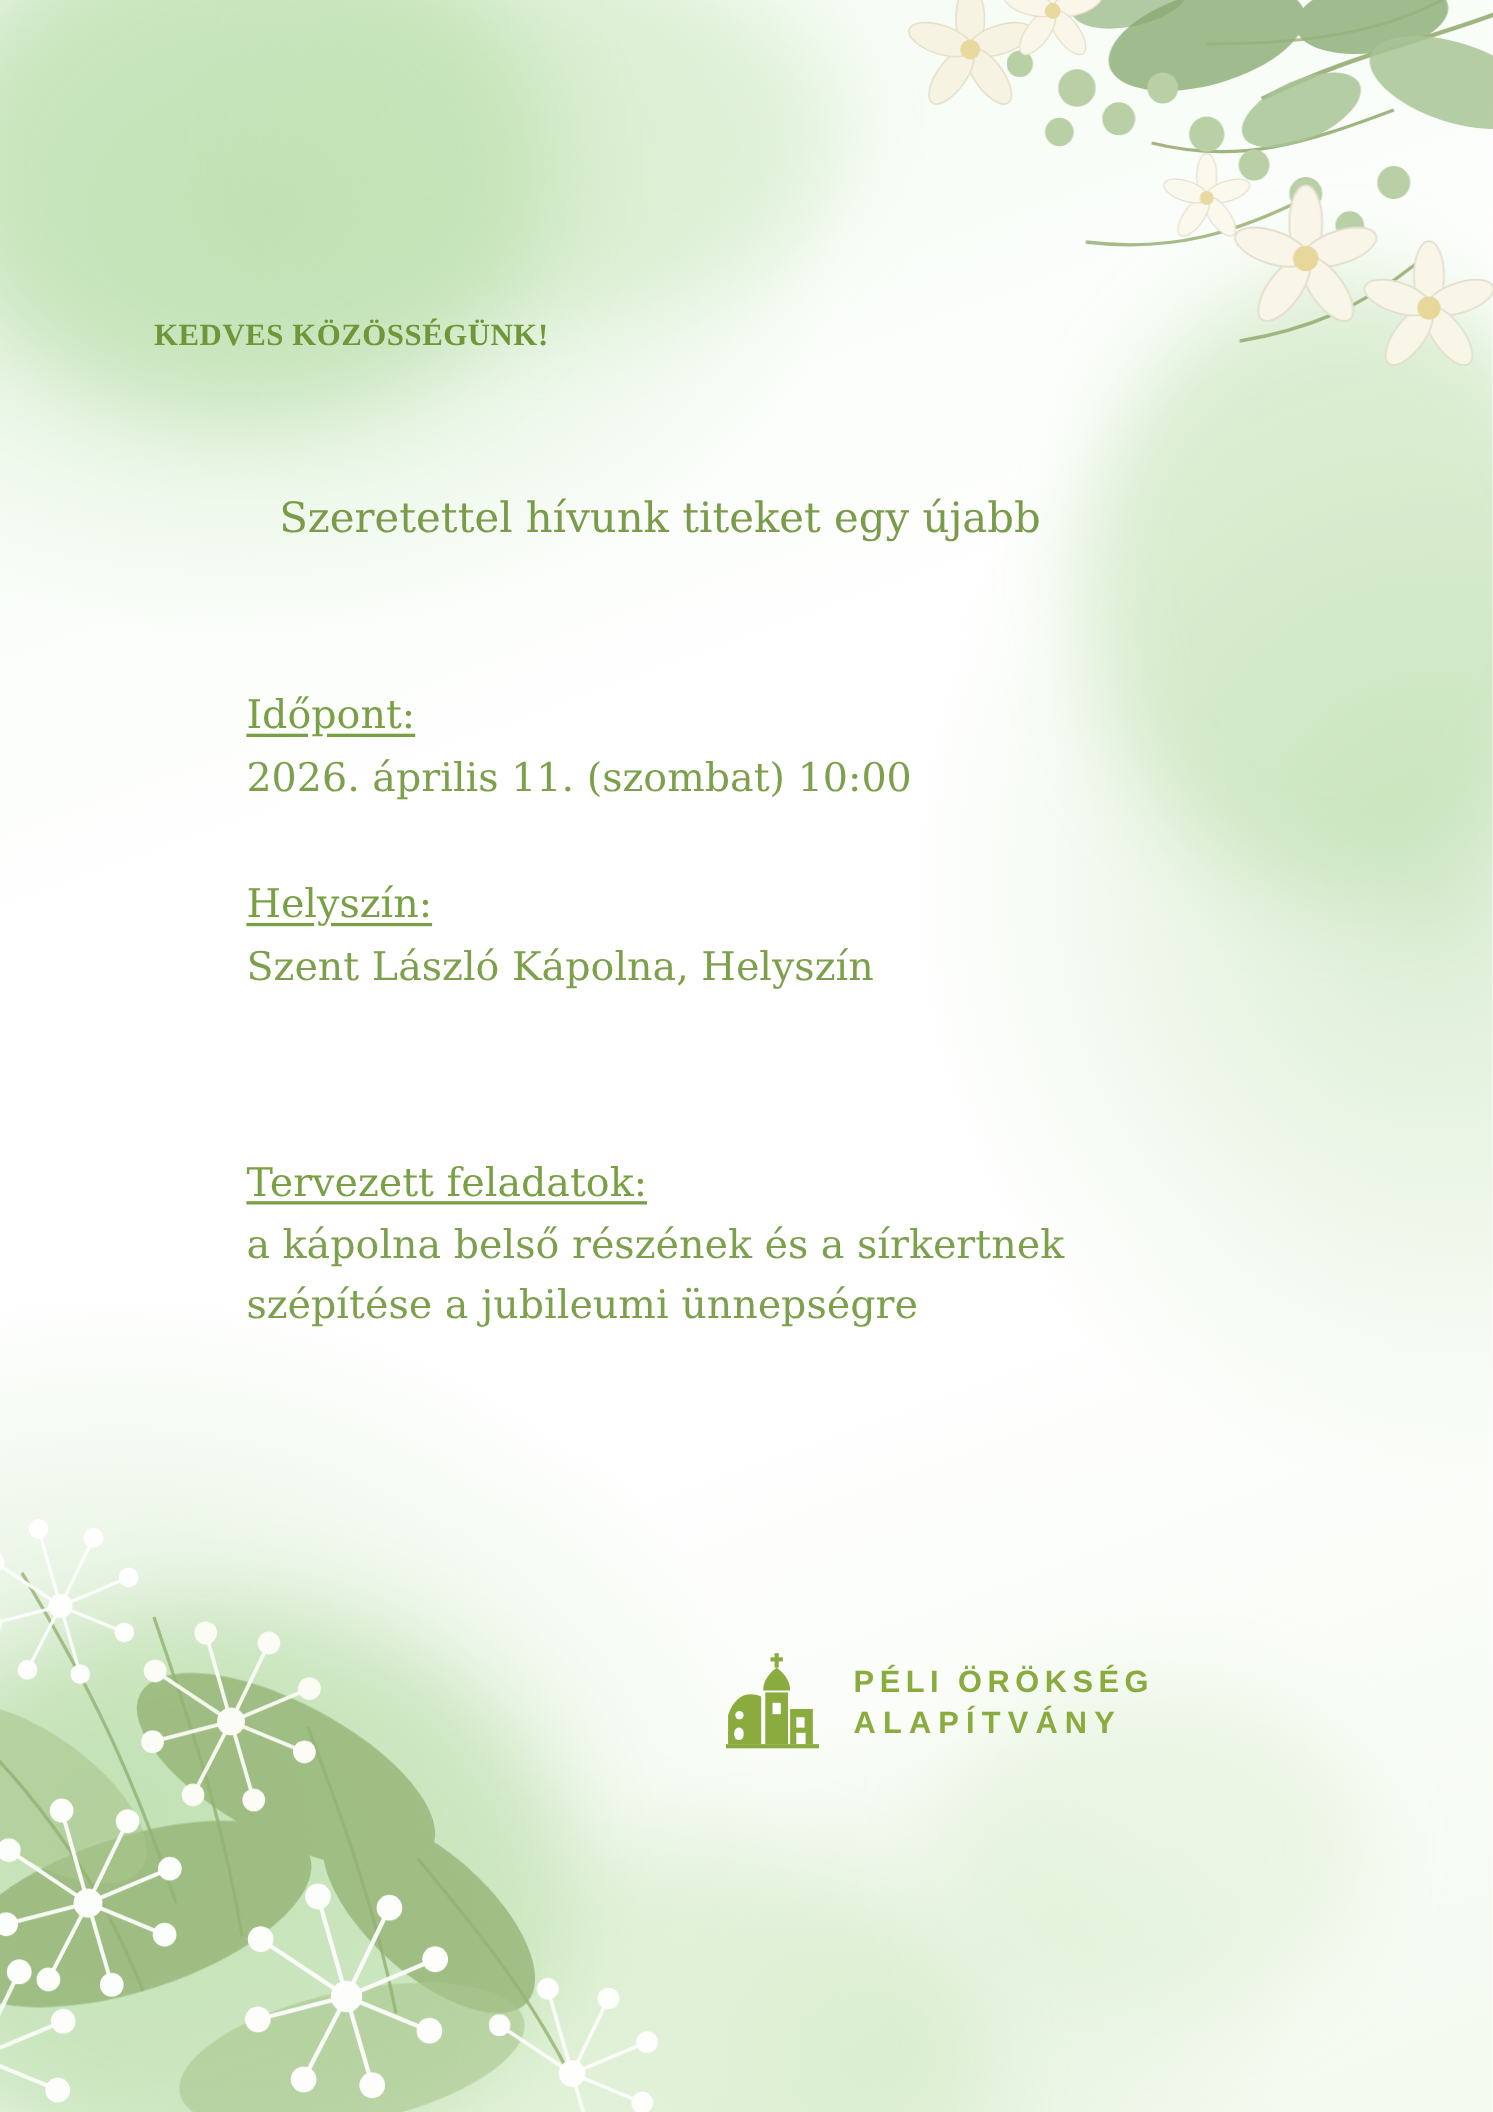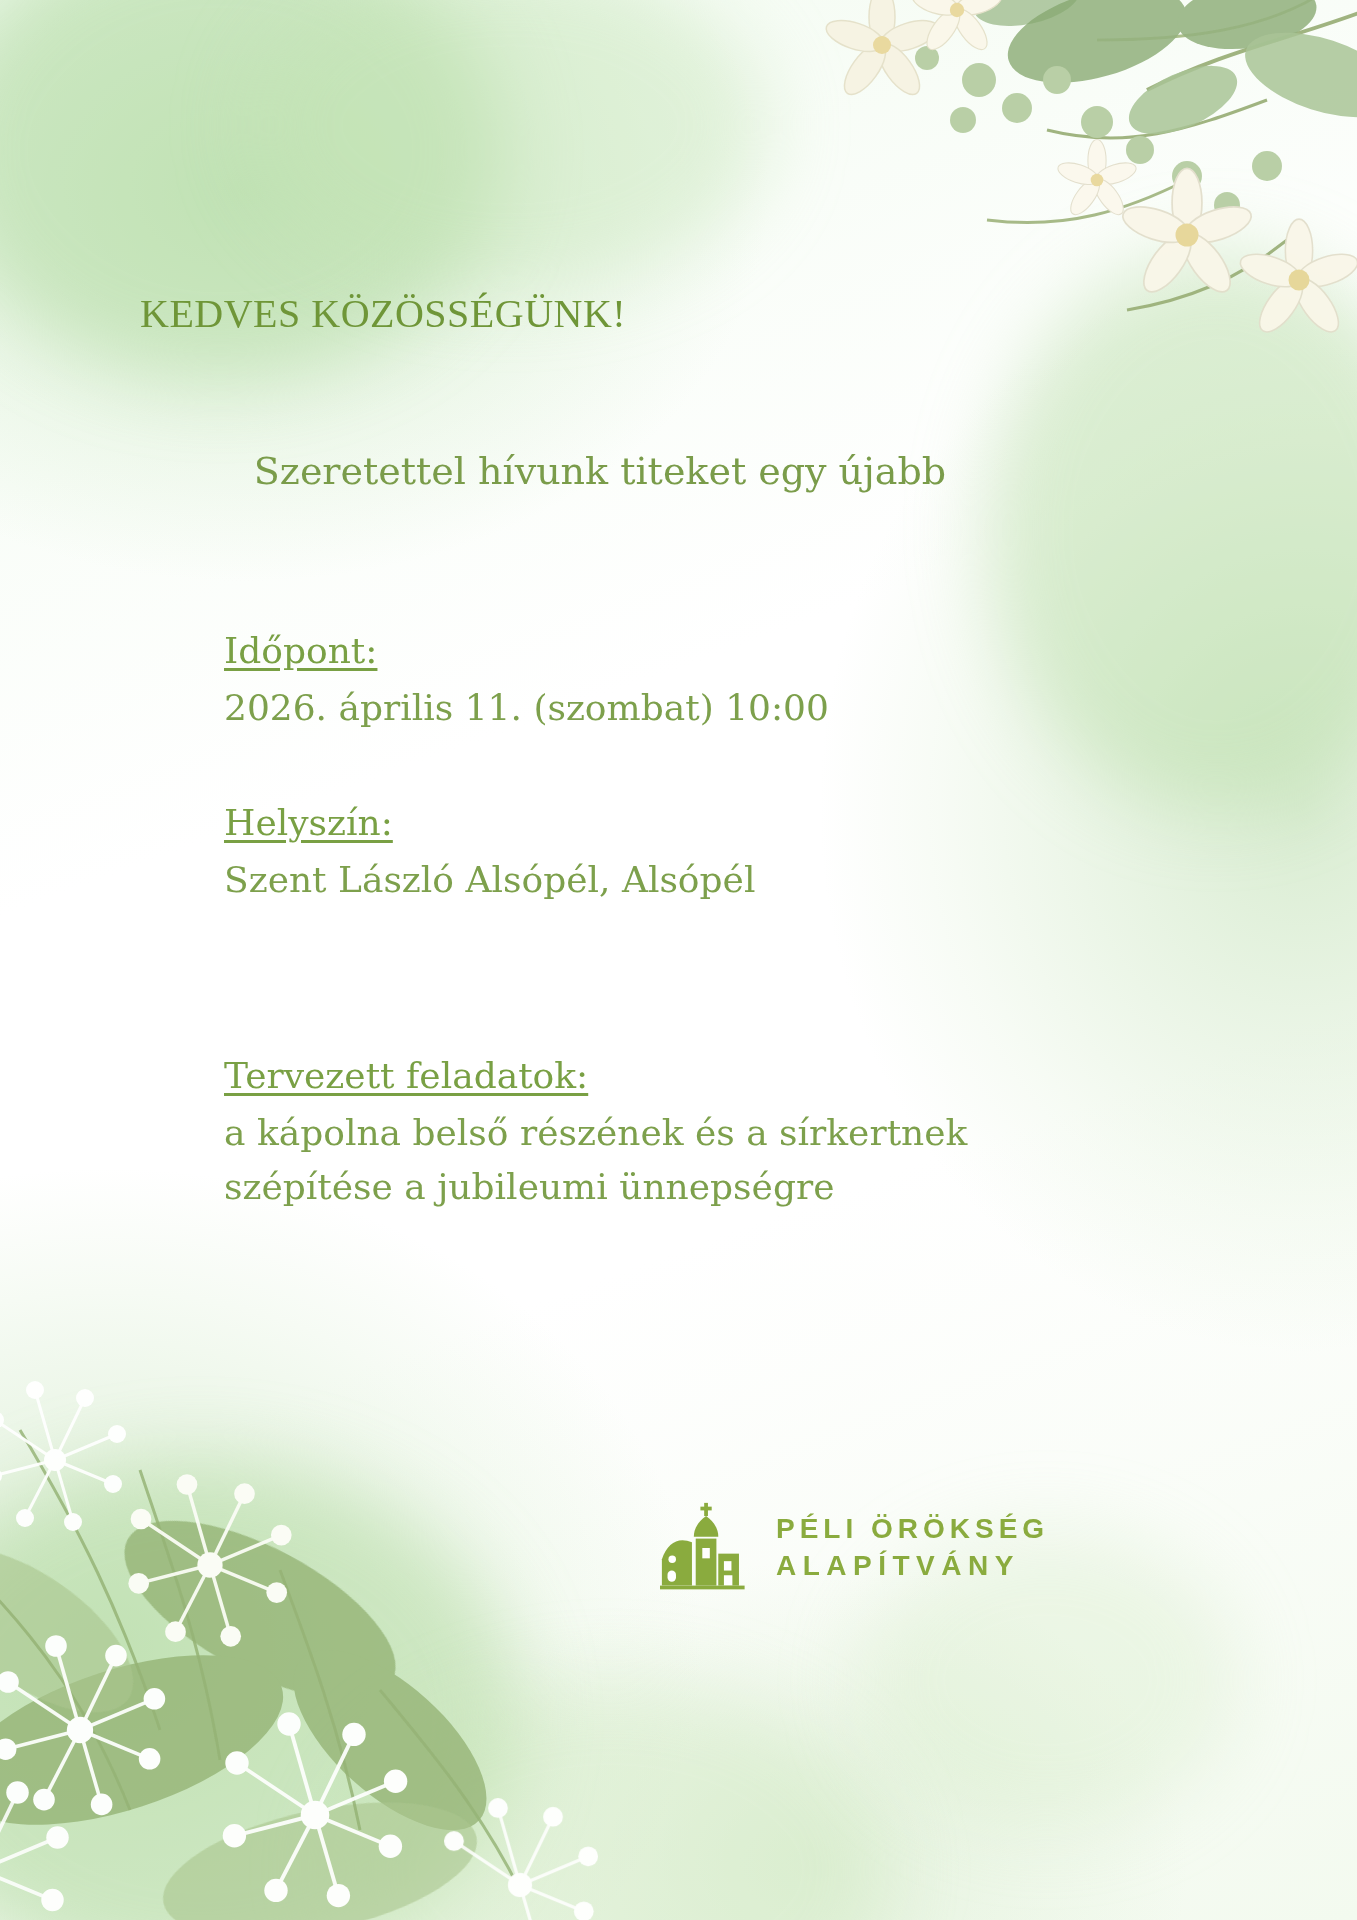--- a/index.html
+++ b/index.html
@@ -67,22 +67,22 @@
     top: 0;
     width: 1357px;
     height: 1920px;
   }
 
   .headline {
     position: absolute;
     left: 140px;
     top: 290px;
     font-family: "Liberation Serif", serif;
-    font-weight: normal;
-    font-size: 40px;
+    font-weight: bold;
+    font-size: 28px;
     letter-spacing: 0.5px;
     color: #6f9638;
   }
 
   .intro {
     position: absolute;
     left: 150px;
     top: 440px;
     width: 900px;
     font-family: "DejaVu Serif", serif;
@@ -419,21 +419,21 @@
       <div>Szeretettel hívunk titeket egy újabb</div>
     </div>
 
     <div class="block block-when">
       <div class="lbl">Időpont:</div>
       <div class="val">2026. április 11. (szombat) 10:00</div>
     </div>
 
     <div class="block block-where">
       <div class="lbl">Helyszín:</div>
-      <div class="val">Szent László Alsópél, Alsópél</div>
+      <div class="val">Szent László Kápolna, Helyszín</div>
     </div>
 
     <div class="block block-tasks">
       <div class="lbl">Tervezett feladatok:</div>
       <div class="val">a kápolna belső részének és a sírkertnek</div>
       <div class="val">szépítése a jubileumi ünnepségre</div>
     </div>
 
 
     <div class="logo">

